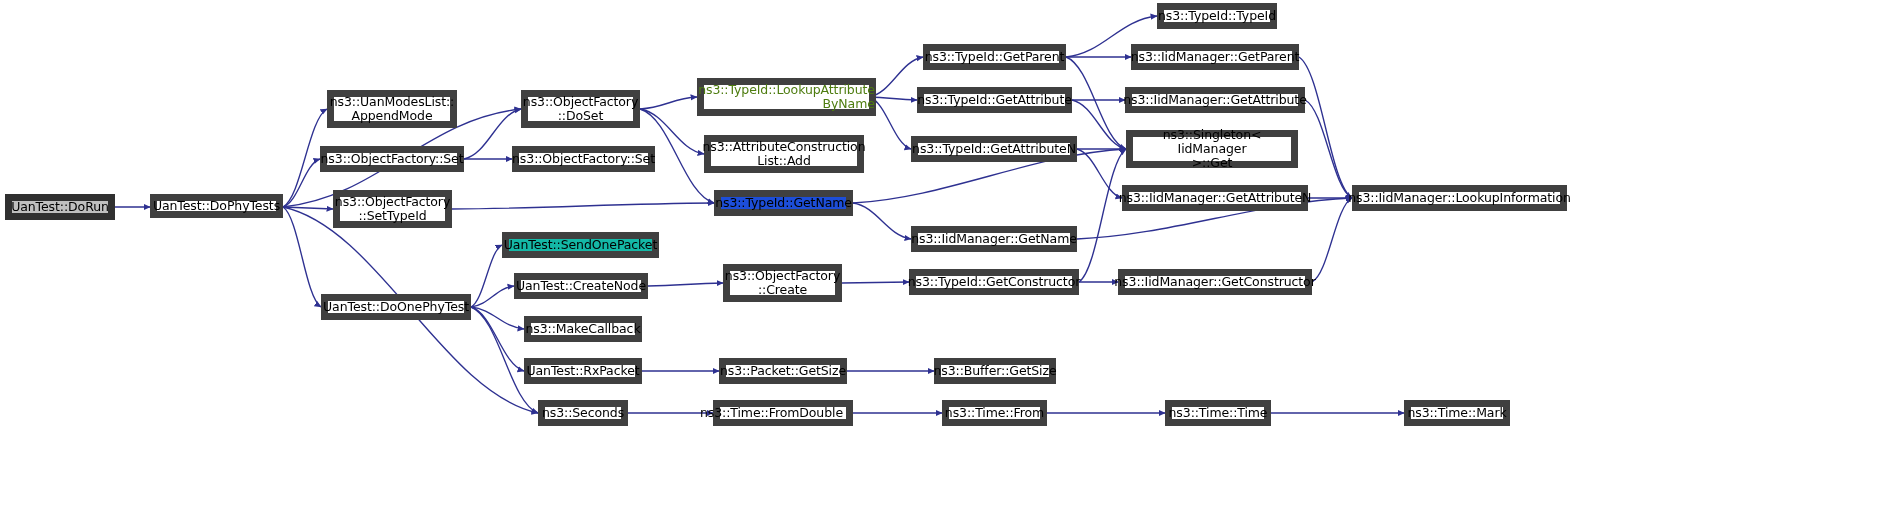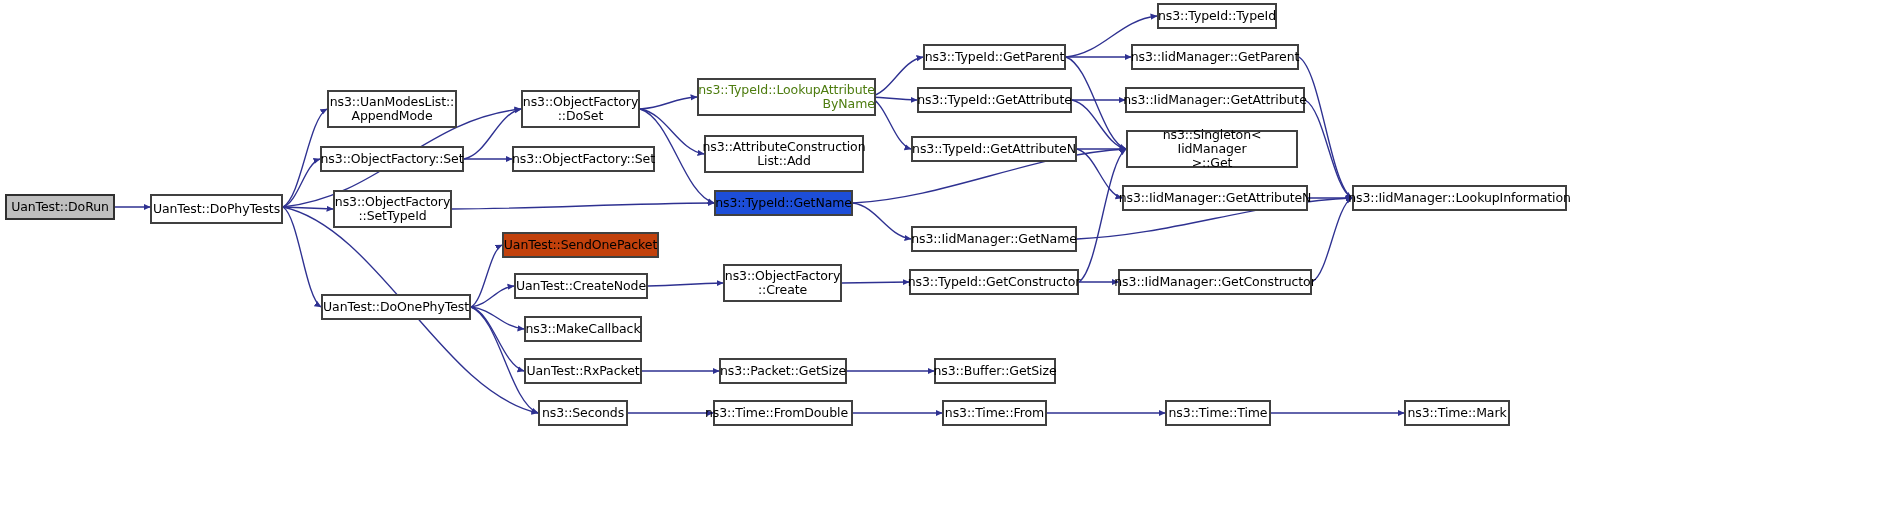--- a/index.html
+++ b/index.html
@@ -23,21 +23,21 @@
     height: 515px;
     pointer-events: none;
   }
   .node {
     position: absolute;
     box-sizing: border-box;
     display: flex;
     align-items: center;
     justify-content: center;
     text-align: center;
-    border: 2px solid #0f766e;
+    border: 7px solid #0f766e;
     background: #ffffff;
     color: #000000;
     font-size: 12.5px;
     line-height: 14px;
     letter-spacing: -0.1px;
     white-space: pre-line;
     padding: 0 3px;
     z-index: 5;
   }
   .node.root {
@@ -100,31 +100,31 @@
       <path d="M 1079 282 L 1118 282" fill="none" stroke="#2e3191" stroke-width="1.35" marker-end="url(#arrow)"></path>
       <path d="M 1047 413 L 1165 413" fill="none" stroke="#2e3191" stroke-width="1.35" marker-end="url(#arrow)"></path>
       <path d="M 1299 57 C 1321.26 71.1, 1329.74 183.9, 1352 198" fill="none" stroke="#2e3191" stroke-width="1.35" marker-end="url(#arrow)"></path>
       <path d="M 1305 100 C 1324.74 109.8, 1332.26 188.2, 1352 198" fill="none" stroke="#2e3191" stroke-width="1.35" marker-end="url(#arrow)"></path>
       <path d="M 1308 198 L 1352 198" fill="none" stroke="#2e3191" stroke-width="1.35" marker-end="url(#arrow)"></path>
       <path d="M 1312 282 C 1328.8 273.6, 1335.2 206.4, 1352 198" fill="none" stroke="#2e3191" stroke-width="1.35" marker-end="url(#arrow)"></path>
       <path d="M 1271 413 L 1404 413" fill="none" stroke="#2e3191" stroke-width="1.35" marker-end="url(#arrow)"></path>
     </svg>
   <div id="node-layer">
       <div class="node root" style="left: 5px; top: 194px; width: 110px; height: 26px; border-color: rgb(48, 48, 48); background: rgb(191, 191, 191); color: rgb(0, 0, 0);"><span class="node-label">UanTest::DoRun</span></div>
-      <div class="node" style="left: 150px; top: 194px; width: 133px; height: 30px; border-color: rgb(64, 64, 64); background: rgb(255, 255, 255); color: rgb(0, 0, 0);"><span class="node-label">UanTest::DoPhyTests</span></div>
+      <div class="node" style="left: 150px; top: 194px; width: 133px; height: 24px; border-color: rgb(64, 64, 64); background: rgb(255, 255, 255); color: rgb(0, 0, 0);"><span class="node-label">UanTest::DoPhyTests</span></div>
       <div class="node" style="left: 327px; top: 90px; width: 130px; height: 38px; border-color: rgb(64, 64, 64); background: rgb(255, 255, 255); color: rgb(0, 0, 0);"><span class="node-label">ns3::UanModesList::
 AppendMode</span></div>
       <div class="node" style="left: 320px; top: 146px; width: 144px; height: 26px; border-color: rgb(64, 64, 64); background: rgb(255, 255, 255); color: rgb(0, 0, 0);"><span class="node-label">ns3::ObjectFactory::Set</span></div>
       <div class="node" style="left: 333px; top: 190px; width: 119px; height: 38px; border-color: rgb(64, 64, 64); background: rgb(255, 255, 255); color: rgb(0, 0, 0);"><span class="node-label">ns3::ObjectFactory
 ::SetTypeId</span></div>
       <div class="node" style="left: 321px; top: 294px; width: 150px; height: 26px; border-color: rgb(64, 64, 64); background: rgb(255, 255, 255); color: rgb(0, 0, 0);"><span class="node-label">UanTest::DoOnePhyTest</span></div>
       <div class="node" style="left: 521px; top: 90px; width: 119px; height: 38px; border-color: rgb(64, 64, 64); background: rgb(255, 255, 255); color: rgb(0, 0, 0);"><span class="node-label">ns3::ObjectFactory
 ::DoSet</span></div>
       <div class="node" style="left: 512px; top: 146px; width: 143px; height: 26px; border-color: rgb(64, 64, 64); background: rgb(255, 255, 255); color: rgb(0, 0, 0);"><span class="node-label">ns3::ObjectFactory::Set</span></div>
-      <div class="node" style="left: 502px; top: 232px; width: 157px; height: 26px; border-color: rgb(64, 64, 64); background: #c2410c; color: rgb(0, 0, 0);"><span class="node-label">UanTest::SendOnePacket</span></div>
+      <div class="node" style="left: 502px; top: 232px; width: 157px; height: 26px; border-color: rgb(64, 64, 64); background: #14b8a6; color: rgb(0, 0, 0);"><span class="node-label">UanTest::SendOnePacket</span></div>
       <div class="node" style="left: 514px; top: 273px; width: 134px; height: 26px; border-color: rgb(64, 64, 64); background: rgb(255, 255, 255); color: rgb(0, 0, 0);"><span class="node-label">UanTest::CreateNode</span></div>
       <div class="node" style="left: 524px; top: 316px; width: 118px; height: 26px; border-color: rgb(64, 64, 64); background: rgb(255, 255, 255); color: rgb(0, 0, 0);"><span class="node-label">ns3::MakeCallback</span></div>
       <div class="node" style="left: 524px; top: 358px; width: 118px; height: 26px; border-color: rgb(64, 64, 64); background: rgb(255, 255, 255); color: rgb(0, 0, 0);"><span class="node-label">UanTest::RxPacket</span></div>
       <div class="node" style="left: 538px; top: 400px; width: 90px; height: 26px; border-color: rgb(64, 64, 64); background: rgb(255, 255, 255); color: rgb(0, 0, 0);"><span class="node-label">ns3::Seconds</span></div>
       <div class="node" style="left: 697px; top: 78px; width: 179px; height: 38px; border-color: rgb(64, 64, 64); background: rgb(255, 255, 255); color: #4d7c0f; text-align: right;"><span class="node-label">ns3::TypeId::LookupAttribute
 ByName</span></div>
       <div class="node" style="left: 704px; top: 135px; width: 160px; height: 38px; border-color: rgb(64, 64, 64); background: rgb(255, 255, 255); color: rgb(0, 0, 0);"><span class="node-label">ns3::AttributeConstruction
 List::Add</span></div>
       <div class="node" style="left: 714px; top: 190px; width: 139px; height: 26px; border-color: rgb(64, 64, 64); background: #1d4ed8; color: rgb(0, 0, 0);"><span class="node-label">ns3::TypeId::GetName</span></div>
       <div class="node" style="left: 723px; top: 264px; width: 119px; height: 38px; border-color: rgb(64, 64, 64); background: rgb(255, 255, 255); color: rgb(0, 0, 0);"><span class="node-label">ns3::ObjectFactory

